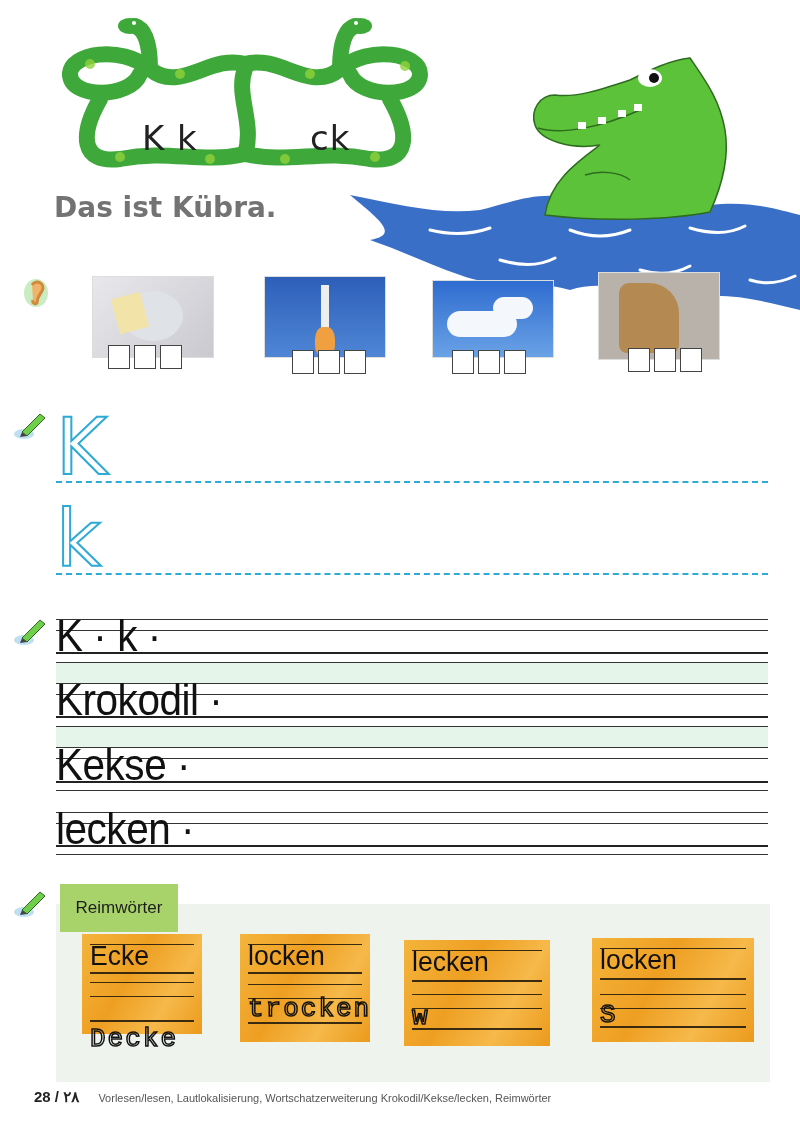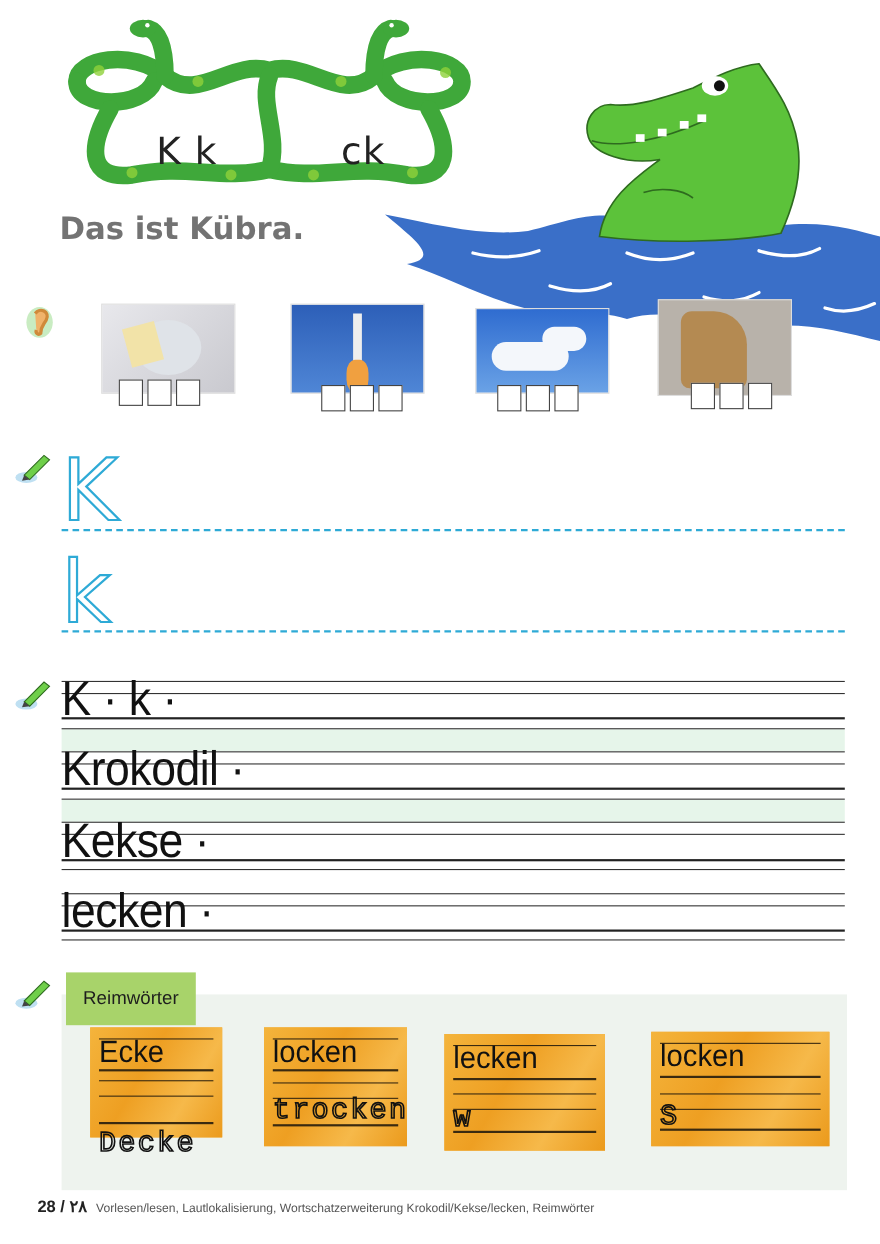--- a/index.html
+++ b/index.html
@@ -36,21 +36,21 @@
 
   
   .rhyme-panel { position:absolute; left:56px; top:904px; width:714px; height:178px; background:#eef3ee; }
   .rhyme-tag { position:absolute; left:60px; top:884px; width:118px; height:48px; background:#a8d36a; font-family:Liberation Sans, sans-serif; font-size:17px; color:#1d1d1d; display:flex; align-items:center; justify-content:center; }
   .card { position:absolute; background:#f2a72a; background-image:linear-gradient(120deg,#f4b43c 0%,#ee9f22 40%,#f6b94a 70%,#eb9a1c 100%); }
   .card-word { position:absolute; left:8px; top:6px; font-family:"Liberation Sans", sans-serif; font-size:28px; color:#111; transform:scaleX(0.95); transform-origin:left; }
   .card-line { position:absolute; left:8px; right:8px; border-top:1px solid #3a2a10; }
   .card-dotted { position:absolute; left:8px; font-family:"Liberation Mono", monospace; font-size:26px; color:transparent; -webkit-text-stroke:1.5px #111; letter-spacing:2px; }
 
   .footer { position:absolute; left:34px; top:1088px; font-family:"Liberation Sans", sans-serif; font-size:11px; color:#555; }
-  .footer .pg { font-size:15px; font-weight:bold; color:#222; margin-right:5px; }
+  .footer .pg { font-size:15px; font-weight:bold; color:#222; margin-right:16px; }
 </style>
 </head>
 <body>
 
 <div class="snake-box">
   <svg width="370" height="160" viewBox="0 0 370 160">
     <g fill="none" stroke="#3fa83a" stroke-width="16" stroke-linecap="round">
       <path d="M10 60 C 10 40, 60 30, 90 55 C 120 80, 150 40, 185 50 C 220 40, 250 80, 280 55 C 310 30, 360 40, 360 60 C 360 85, 300 85, 290 60"></path>
       <path d="M80 60 C 70 85, 10 85, 10 60"></path>
       <path d="M40 85 C 20 120, 20 150, 60 145 C 110 135, 140 150, 185 140 C 230 150, 260 135, 310 145 C 350 150, 350 120, 330 85"></path>

